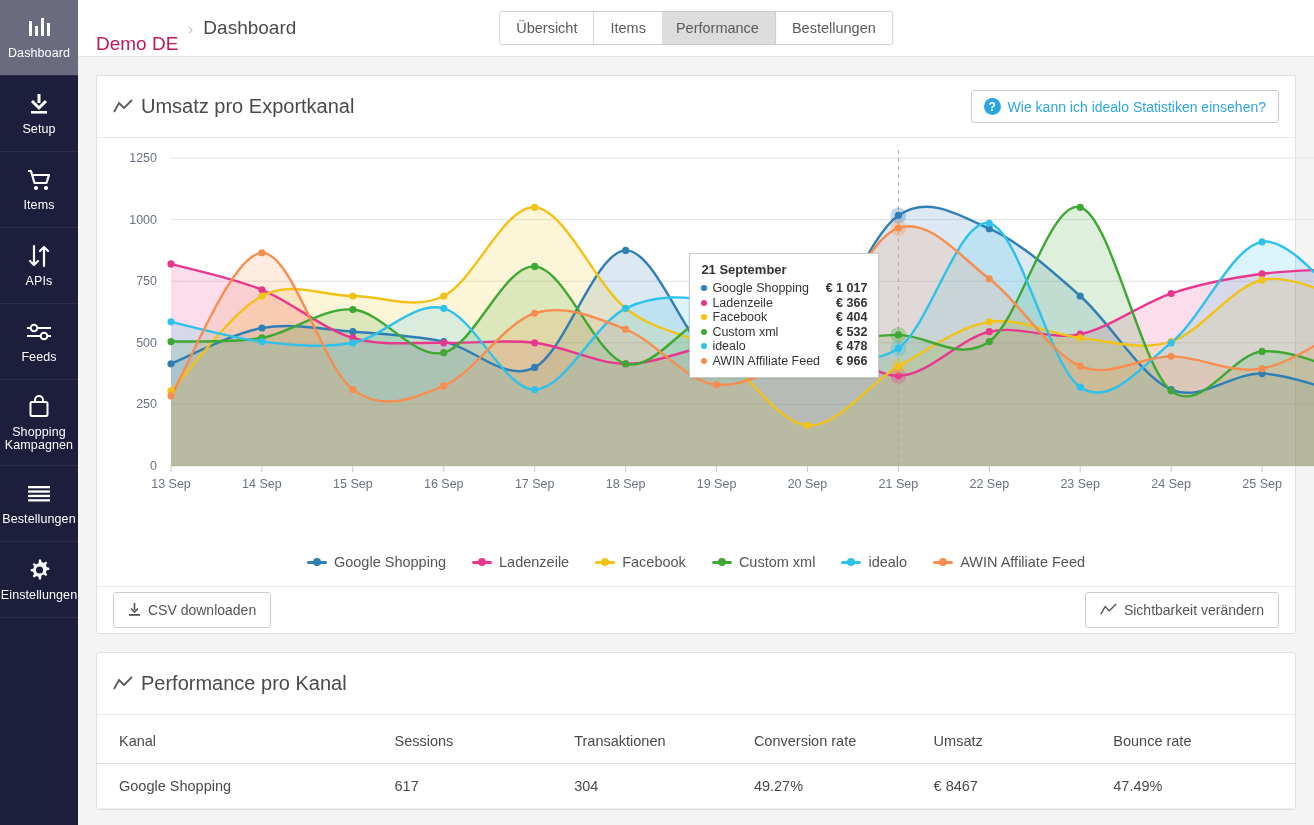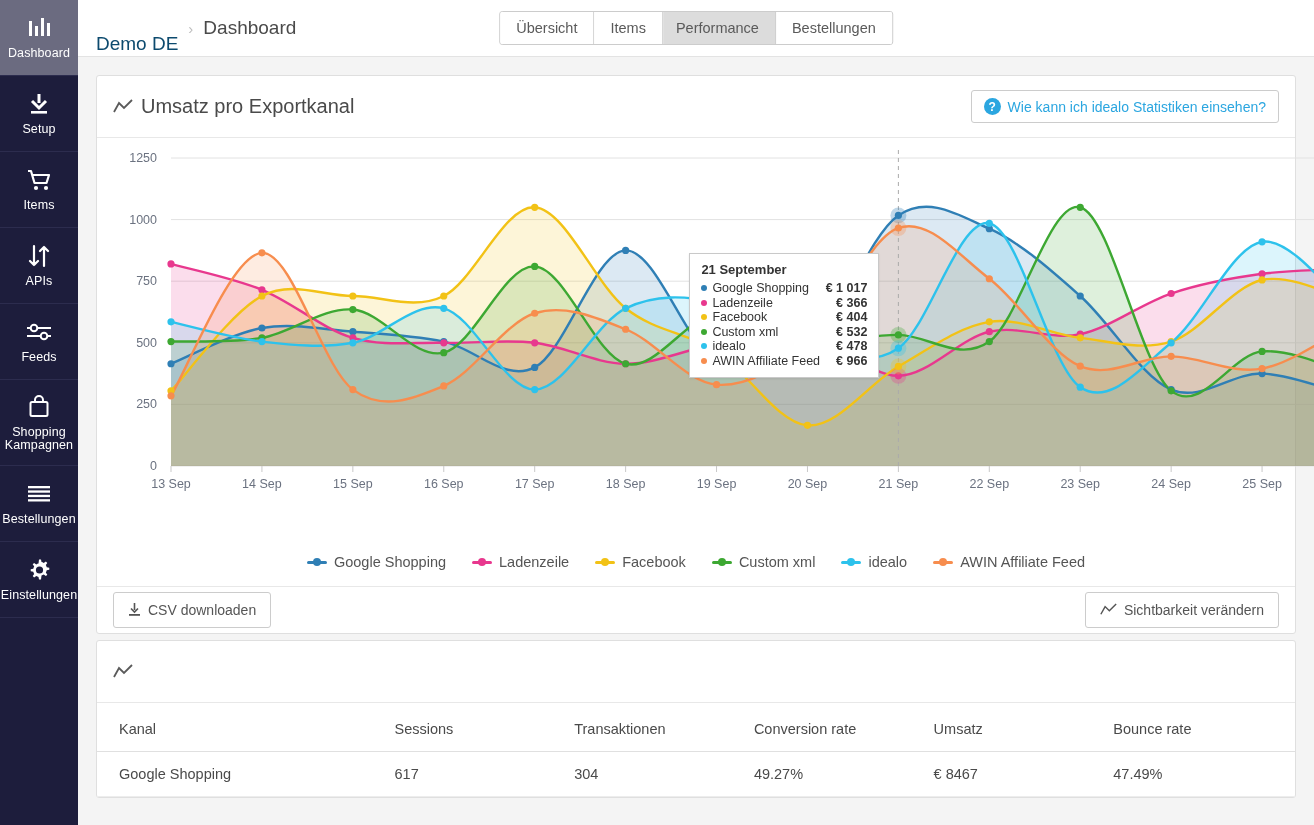--- a/index.html
+++ b/index.html
@@ -35,39 +35,39 @@
 
   
   .main { flex:1; height:825px; overflow:hidden; background:#f4f4f4; }
   .topbar {
     height:57px; background:#ffffff; border-bottom:1px solid #e3e3e3;
     display:flex; align-items:center; padding:0 18px;
     position:relative;
   }
   .breadcrumb { display:flex; align-items:center; gap:10px; font-size:19px; color:#4a4a4a; }
   .crumb-sep { color:#bdbdbd; font-size:15px; }
-  .crumb-link { color:#0c4a6e;margin-top:32px; }
+  .crumb-link { color:#be185d;margin-top:32px; }
   .tabs {
     position:absolute; left:50%; transform:translateX(-50%);
     display:flex; border:1px solid #cccccc; border-radius:3px; overflow:hidden;
     background:#fff;
   }
   .tab {
     padding:8px 16px; font-size:14.5px; color:#5a5a5a;
     border-right:1px solid #cccccc; background:#fff; cursor:pointer;
     white-space:nowrap;
   }
   .tab:last-child { border-right:none; }
   .tab.active { background:#dcdcdc;padding-left:13px; }
 
   .content { padding:18px 18px 0 18px; height:768px; overflow:hidden; }
 
   .card {
     background:#ffffff; border:1px solid #dfdfdf; border-radius:3px;
-    margin-bottom:6px;
+    margin-bottom:18px;
   }
   .card-head {
     display:flex; align-items:center; justify-content:space-between;
     padding:14px 16px; border-bottom:1px solid #e8e8e8; min-height:62px;
   }
   .card-title { font-size:20px; color:#4a4a4a; display:flex; align-items:center; gap:8px; }
   .title-ico { color:#5a5a5a; display:flex; }
   .help-btn {
     display:flex; align-items:center; gap:7px;
     border:1px solid #cccccc; background:#fff; border-radius:3px;
@@ -477,20 +477,21 @@
       </div>
 
       <div class="card">
         <div class="card-head">
           <div class="card-title">
             <span class="title-ico">
               <svg width="20" height="16" viewBox="0 0 20 16">
                   <polyline points="1,13 6,4 11,9 19,1" fill="none" stroke="#5a5a5a" stroke-width="1.8"></polyline>
                 </svg>
             </span>
+            <span>Performance pro Kanal</span>
           </div>
         </div>
         <table class="table">
           <thead>
             <tr id="perf-head">
                 <th style="width: 24%;">Kanal</th>
                 <th style="width: 15%;">Sessions</th>
                 <th style="width: 15%;">Transaktionen</th>
                 <th style="width: 15%;">Conversion rate</th>
                 <th style="width: 15%;">Umsatz</th>

